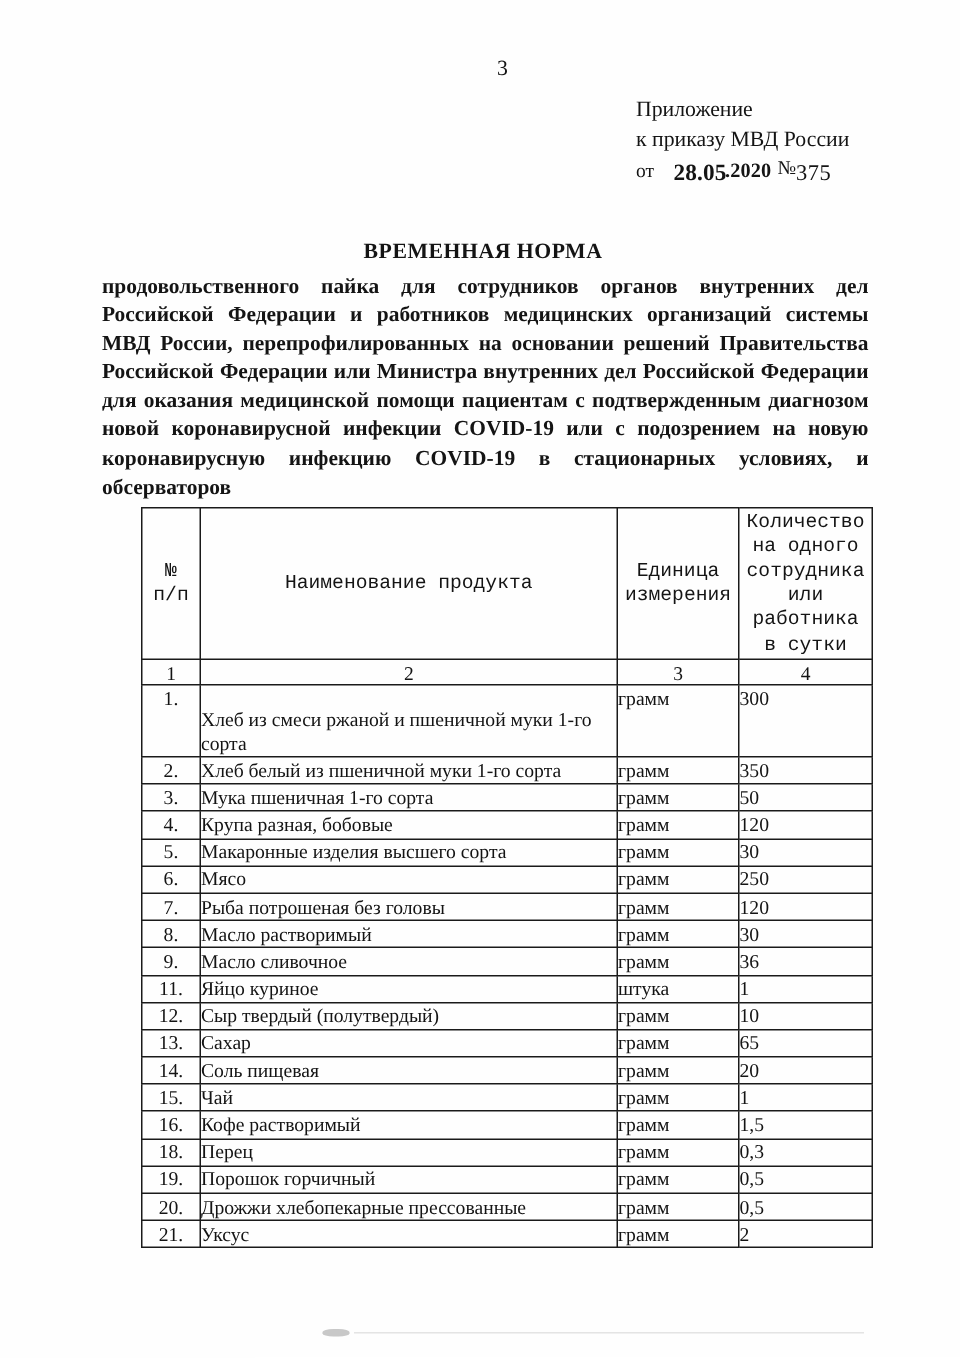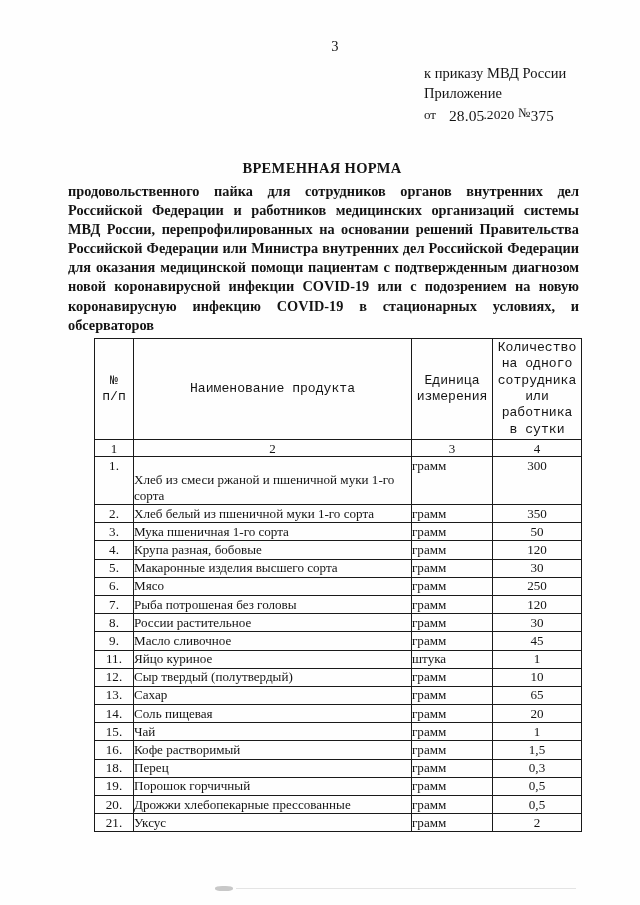--- a/index.html
+++ b/index.html
@@ -50,20 +50,21 @@
     align-items: baseline;
     margin-top: 1px;
   }
   .ot-label { font-size: 13px; }
   .stamp-date {
     margin-left: 13px;
     font-size: 15.5px;
     position: relative;
     top: 1.5px;
     letter-spacing: .1px;
+    font-weight: bold;
   }
   .stamp-date .tail {
     font-size: 13.5px;
     position: relative;
     top: -2px;
     left: -1px;
   }
   .no-sign {
     margin-left: 3px;
     font-size: 13px;
@@ -156,21 +157,21 @@
   }
   .cell-name {
     text-align: left;
     padding-left: 7px;
   }
   .cell-unit {
     text-align: left;
     padding-left: 5px;
   }
   .cell-qty {
-    text-align: center;
+    text-align: left;
     padding-left: 6px;
   }
   tr.tall td { height: 35px; }
   tr.tall .cell-num,
   tr.tall .cell-unit,
   tr.tall .cell-qty { vertical-align: top; padding-top: 1px; }
   tr.tall .cell-name { vertical-align: top; padding-top: 15px; line-height: 17.5px; }
 
   
   .scan-artifact {
@@ -194,22 +195,22 @@
   }
 </style>
 </head>
 <body>
 
 <div class="page">
 
   <div class="page-number">3</div>
 
   <div class="approval-block">
+    <span class="approval-line">Приложение</span>
     <span class="approval-line">к приказу МВД России</span>
-    <span class="approval-line">Приложение</span>
     <span class="approval-date-line">
       <span class="ot-label">от</span>
       <span class="stamp-date"><span>28.05</span><span class="tail">.2020</span></span>
       <span class="no-sign">№</span>
       <span class="stamp-num">375</span>
     </span>
   </div>
 
   <div class="doc-title">ВРЕМЕННАЯ НОРМА</div>
 
@@ -287,29 +288,29 @@
           <td class="cell-qty">250</td>
         </tr>
         <tr>
           <td class="cell-num">7.</td>
           <td class="cell-name">Рыба потрошеная без головы</td>
           <td class="cell-unit">грамм</td>
           <td class="cell-qty">120</td>
         </tr>
         <tr>
           <td class="cell-num">8.</td>
-          <td class="cell-name">России растительное</td>
+          <td class="cell-name">Масло растворимый</td>
           <td class="cell-unit">грамм</td>
           <td class="cell-qty">30</td>
         </tr>
         <tr>
           <td class="cell-num">9.</td>
           <td class="cell-name">Масло сливочное</td>
           <td class="cell-unit">грамм</td>
-          <td class="cell-qty">45</td>
+          <td class="cell-qty">36</td>
         </tr>
         <tr>
           <td class="cell-num">11.</td>
           <td class="cell-name">Яйцо куриное</td>
           <td class="cell-unit">штука</td>
           <td class="cell-qty">1</td>
         </tr>
         <tr>
           <td class="cell-num">12.</td>
           <td class="cell-name">Сыр твердый (полутвердый)</td>

